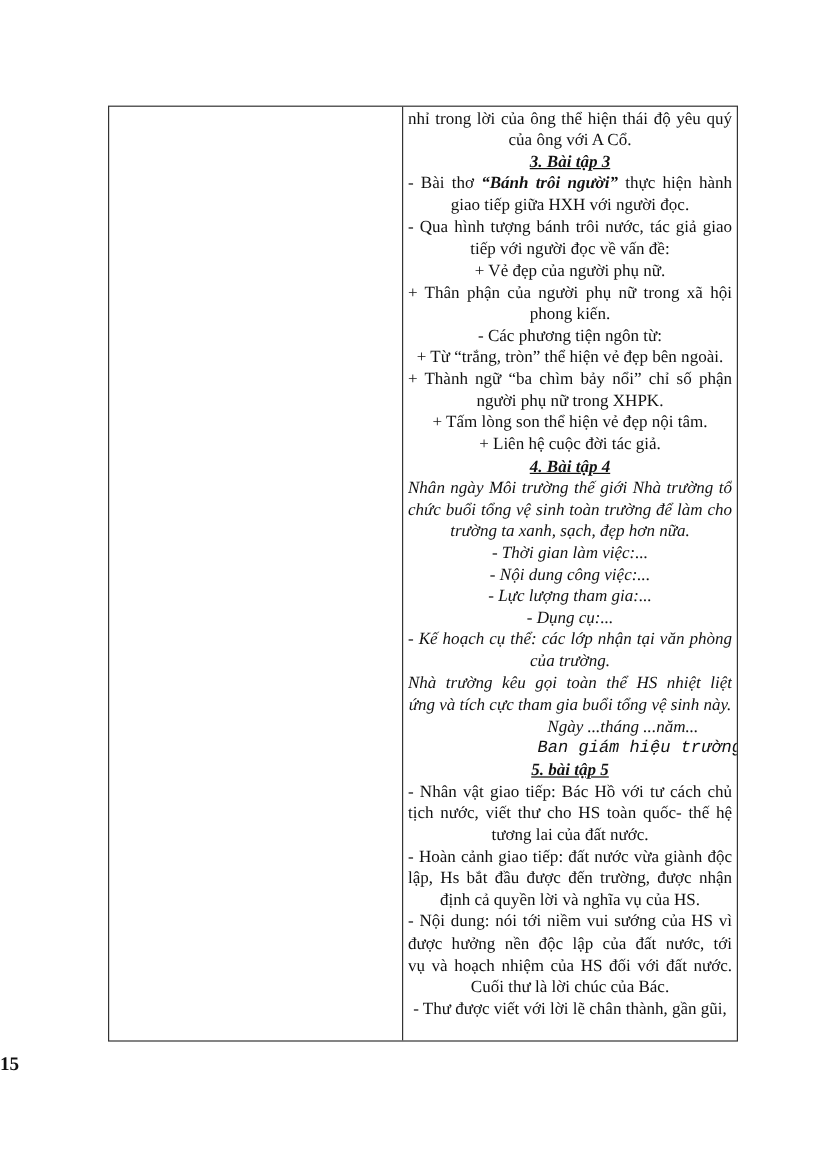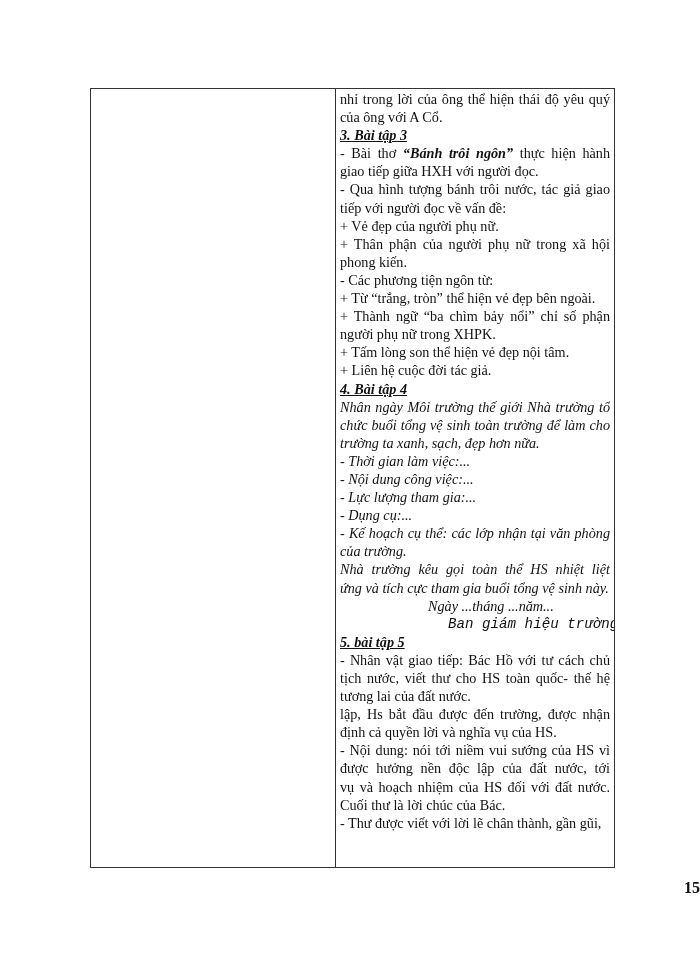--- a/index.html
+++ b/index.html
@@ -4,40 +4,40 @@
   <style>
     html, body { margin: 0; padding: 0; background: #ffffff; }
     body { width: 700px; height: 960px; position: relative; overflow: hidden;
            font-family: "Liberation Serif", "DejaVu Serif", serif; color: #111; }
     .page-table { position: absolute; left: 90px; top: 88px; width: 525px; height: 780px;
                   border: 1px solid #333; box-sizing: border-box; }
     .left-cell { position: absolute; left: 0; top: 0; width: 245px; height: 100%;
                  border-right: 1px solid #333; box-sizing: border-box; }
     .right-cell { position: absolute; left: 245px; top: 0; right: 0; height: 100%;
                   padding: 1px 4px 0 4px; box-sizing: border-box; overflow: hidden; }
-    .line { font-size: 14.2px; line-height: 18.1px; height: 18.1px; white-space: nowrap; }
+    .line { font-size: 14.2px; line-height: 18.1px; height: 18.1px; white-space: nowrap; text-align: center; }
     .justify { text-align: justify; text-align-last: justify; white-space: normal; overflow: hidden; }
     .heading { font-weight: bold; font-style: italic; text-decoration: underline; }
     .ital { font-style: italic; }
     .bi { font-weight: bold; font-style: italic; }
     .center1 { padding-left: 88px; }
     .center2 { padding-left: 108px; font-family: Liberation Mono, monospace; }
-    .page-number { position: absolute; top: 879px; left: 0; width: 700px; text-align: right;
+    .page-number { position: absolute; top: 879px; left: 0; width: 700px; text-align: left;
                    font-size: 16px; font-weight: bold; }
   </style>
 </head>
 <body>
 
 <div class="page-table">
   <div class="left-cell"></div>
   <div class="right-cell" id="right-cell">
       <div class="line justify">nhỉ trong lời của ông thể hiện thái độ yêu quý</div>
       <div class="line">của ông với A Cổ.</div>
       <div class="line heading">3. Bài tập 3</div>
-      <div class="line justify"><span>- Bài thơ </span><span class="bi">“Bánh trôi ngôn”</span><span> thực hiện hành động</span></div>
+      <div class="line justify"><span>- Bài thơ </span><span class="bi">“Bánh trôi người”</span><span> thực hiện hành động</span></div>
       <div class="line">giao tiếp giữa HXH với người đọc.</div>
       <div class="line justify">- Qua hình tượng bánh trôi nước, tác giả giao</div>
       <div class="line">tiếp với người đọc về vấn đề:</div>
       <div class="line">+ Vẻ đẹp của người phụ nữ.</div>
       <div class="line justify">+ Thân phận của người phụ nữ trong xã hội</div>
       <div class="line">phong kiến.</div>
       <div class="line">- Các phương tiện ngôn từ:</div>
       <div class="line">+ Từ “trắng, tròn” thể hiện vẻ đẹp bên ngoài.</div>
       <div class="line justify">+ Thành ngữ “ba chìm bảy nổi” chỉ số phận của</div>
       <div class="line">người phụ nữ trong XHPK.</div>
@@ -54,20 +54,21 @@
       <div class="line ital justify">- Kế hoạch cụ thể: các lớp nhận tại văn phòng</div>
       <div class="line ital">của trường.</div>
       <div class="line ital justify">Nhà trường kêu gọi toàn thể HS nhiệt liệt hưởng</div>
       <div class="line ital">ứng và tích cực tham gia buổi tổng vệ sinh này.</div>
       <div class="line ital center1">Ngày ...tháng ...năm...</div>
       <div class="line ital center2">Ban giám hiệu trường...</div>
       <div class="line heading">5. bài tập 5</div>
       <div class="line justify">- Nhân vật giao tiếp: Bác Hồ với tư cách chủ</div>
       <div class="line justify">tịch nước, viết thư cho HS toàn quốc- thế hệ</div>
       <div class="line">tương lai của đất nước.</div>
+      <div class="line justify">- Hoàn cảnh giao tiếp: đất nước vừa giành độc</div>
       <div class="line justify">lập, Hs bắt đầu được đến trường, được nhận một</div>
       <div class="line">định cả quyền lời và nghĩa vụ của HS.</div>
       <div class="line justify">- Nội dung: nói tới niềm vui sướng của HS vì</div>
       <div class="line justify">được hưởng nền độc lập của đất nước, tới nhiệm</div>
       <div class="line justify">vụ và hoạch nhiệm của HS đối với đất nước.</div>
       <div class="line">Cuối thư là lời chúc của Bác.</div>
       <div class="line">- Thư được viết với lời lẽ chân thành, gần gũi,</div>
     </div>
 </div>
 

